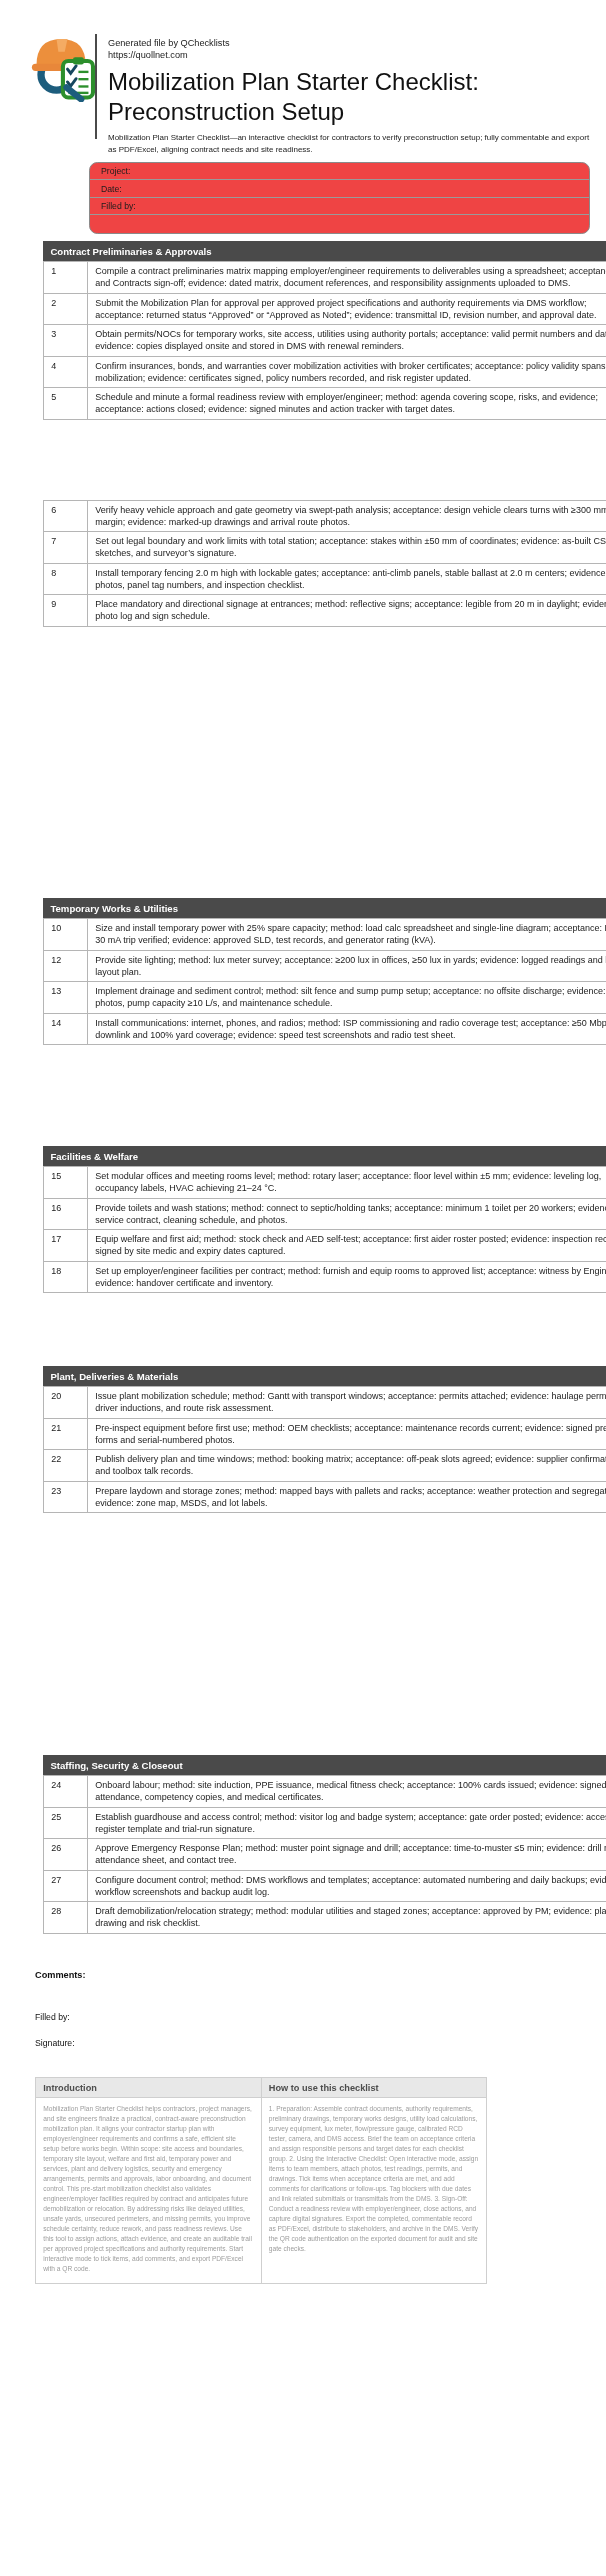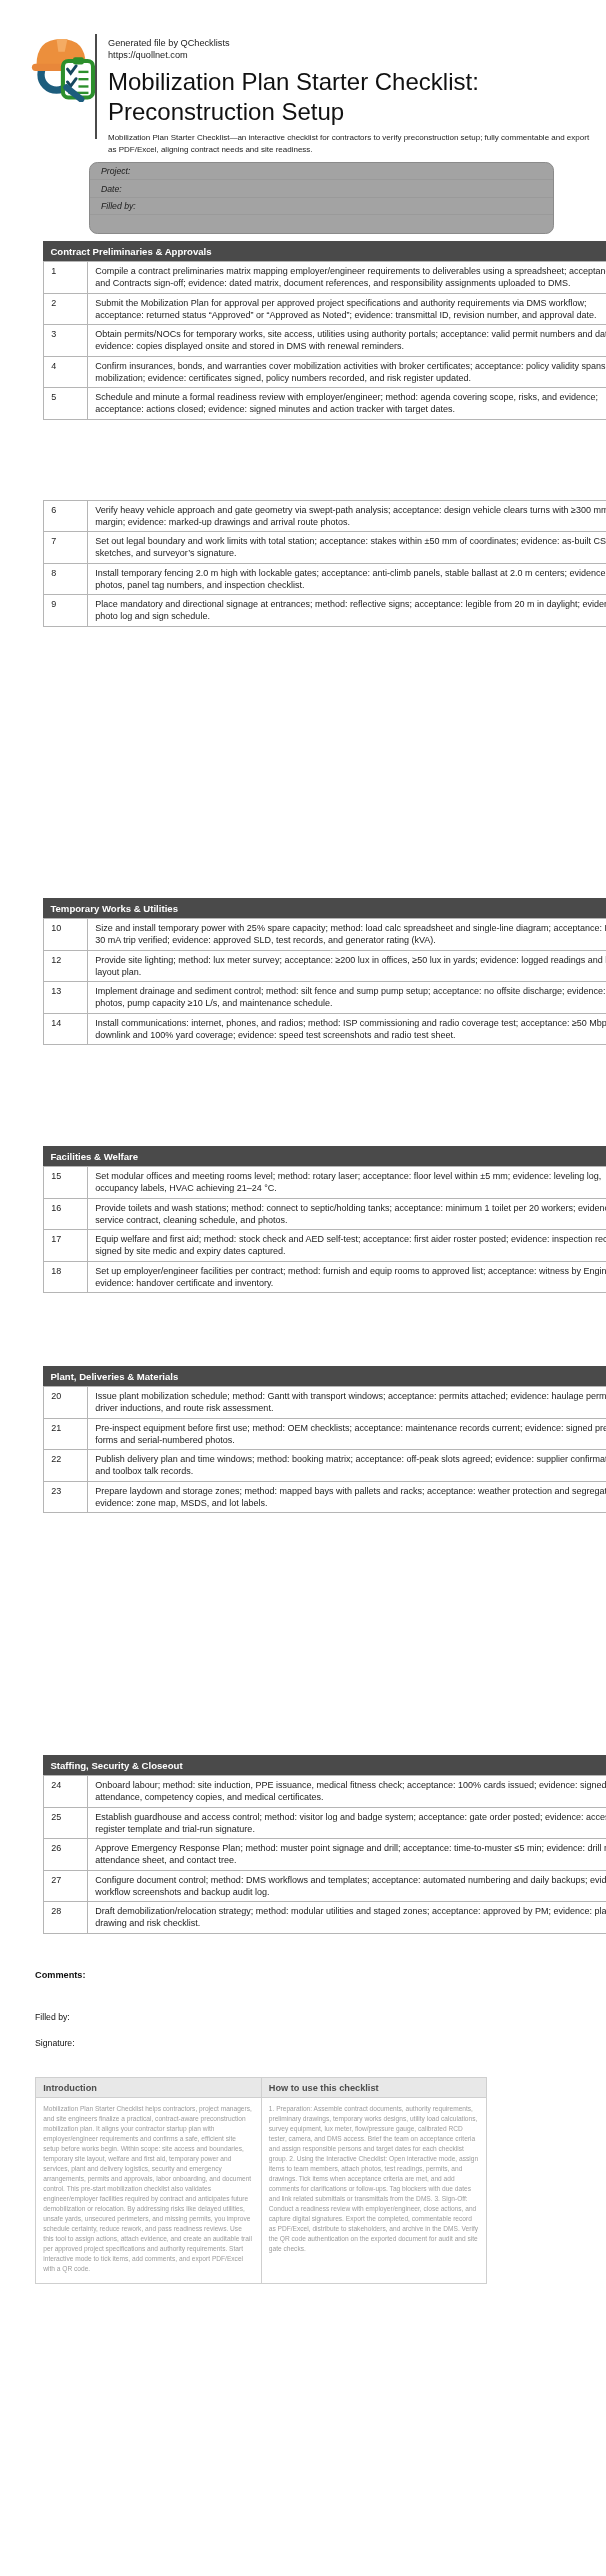--- a/index.html
+++ b/index.html
@@ -10,21 +10,21 @@
   
   .logo { position:absolute; left:26px; top:29px; width:72px; height:73px; }
   .header-divider { position:absolute; left:95px; top:34px; width:1.8px; height:105px; background:#4a4a4a; }
   .header-text { position:absolute; left:108px; top:37px; width:488px; }
   .gen-line { font-size:9.2px; line-height:12px; color:#1c1c1c; }
   .gen-link { color:#1c1c1c; text-decoration:none; }
   .doc-title { margin-top:6.4px; font-size:24px; line-height:30px; font-weight:400; color:#111; width:431px; }
   .doc-desc { margin-top:5px; font-size:8px; line-height:12px; color:#1c1c1c; width:485px; }
 
   
-  .meta-box { position:absolute; left:89px; top:162px; width:465px; border:1.4px solid #8a8a8a; border-radius:8.3px; background:#a3a3a3; overflow:hidden;font-style:italic; }
+  .meta-box { position:absolute; left:89px; top:162px; width:501px; border:1.4px solid #8a8a8a; border-radius:8.3px; background:#ef4444; overflow:hidden; }
   .meta-row { height:17.4px; display:flex; align-items:center; padding-left:11px; font-size:8.7px; color:#1c1c1c; border-bottom:0.9px solid #9a9a9a; }
   .meta-row:last-child { border-bottom:none; }
 
   
   .section { position:absolute; left:43px; width:602px; }
   .section-header { background:#4a4a4a; color:#ffffff; font-weight:700; font-size:9.6px; line-height:11px; padding:3.7px 6.4px; border:0.9px solid #4a4a4a; }
   table.items { width:100%; border-collapse:collapse; }
   table.items td { border:0.9px solid #b5b5b5; vertical-align:top; font-size:9px; line-height:12px; color:#1c1c1c; padding:2.8px 7.3px 3.7px 7.3px; }
   td.num { width:44px; }
 

